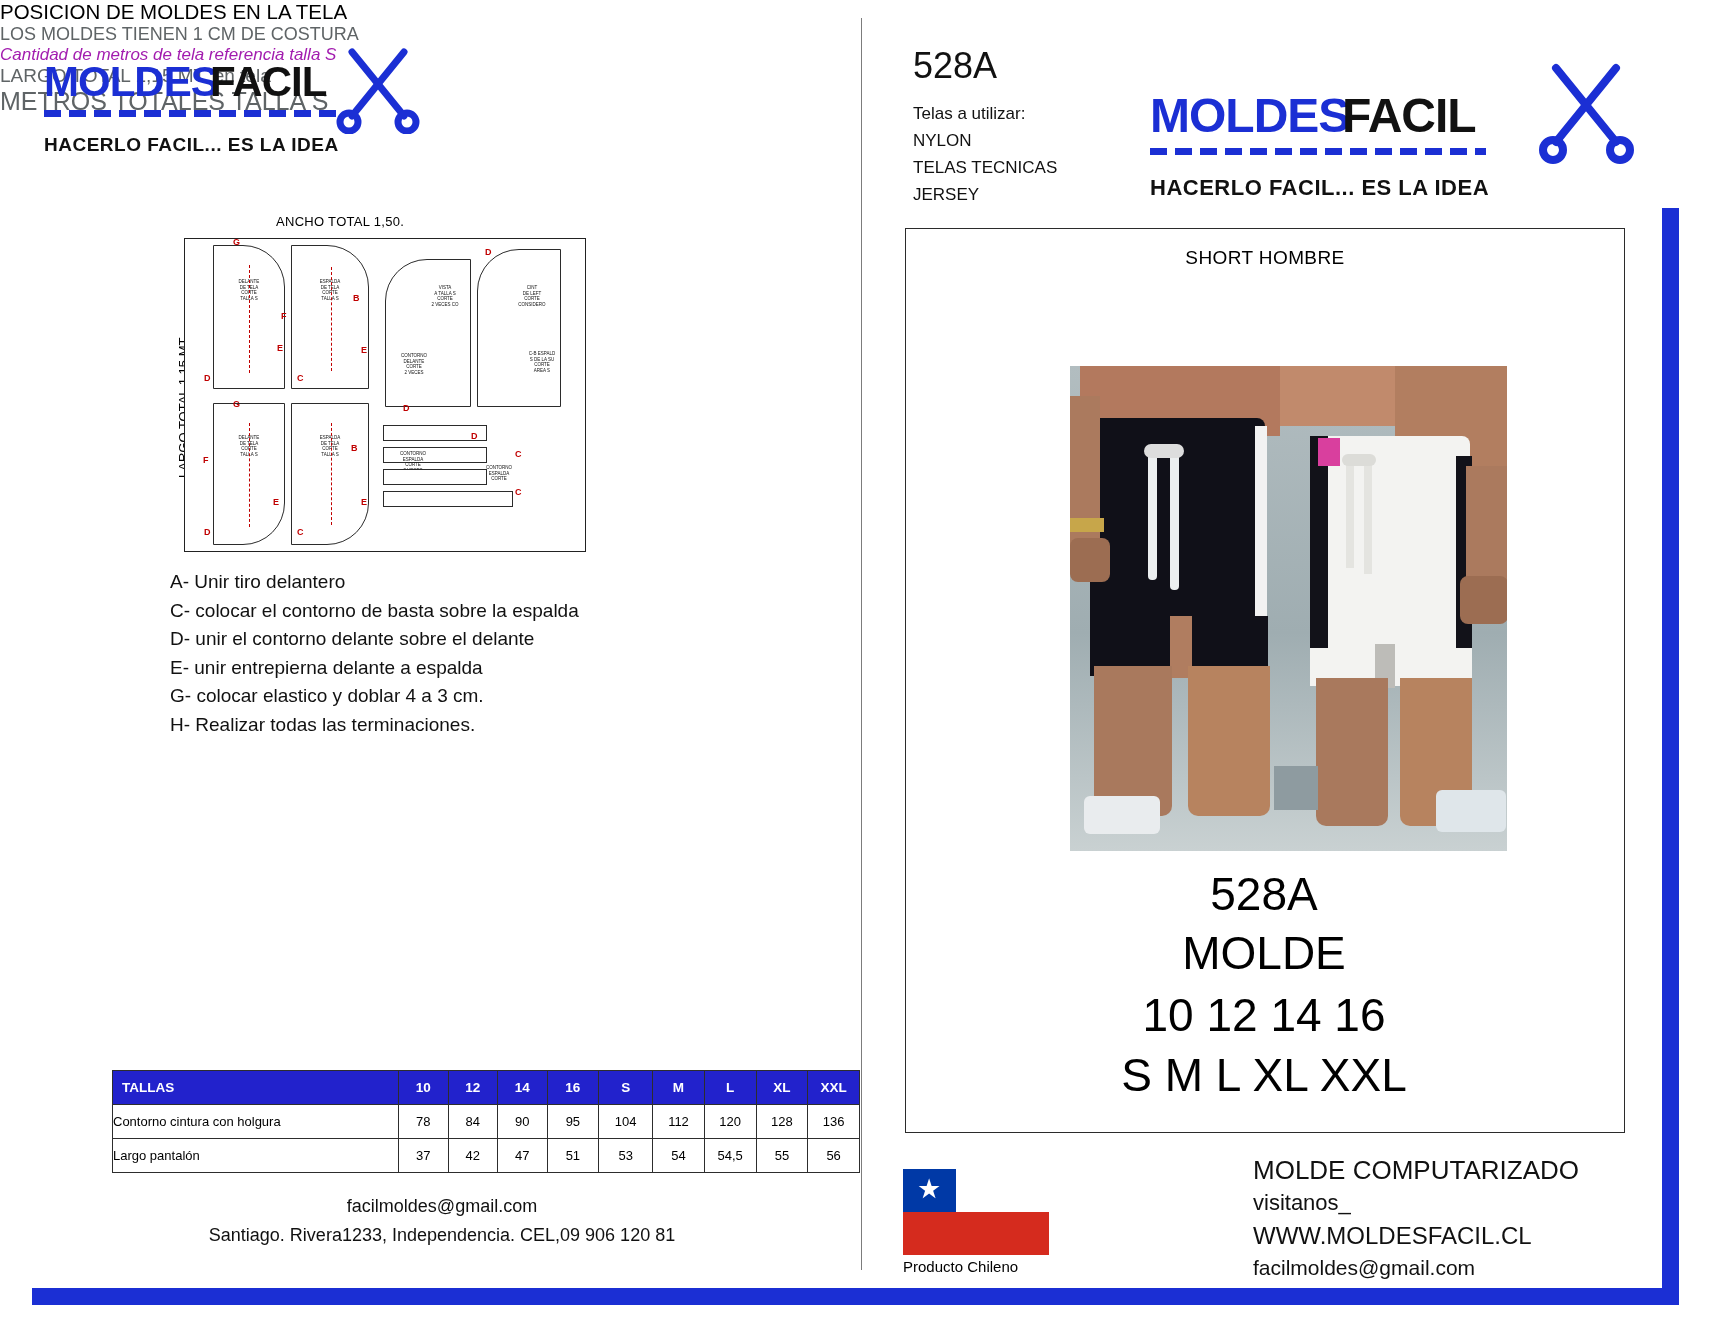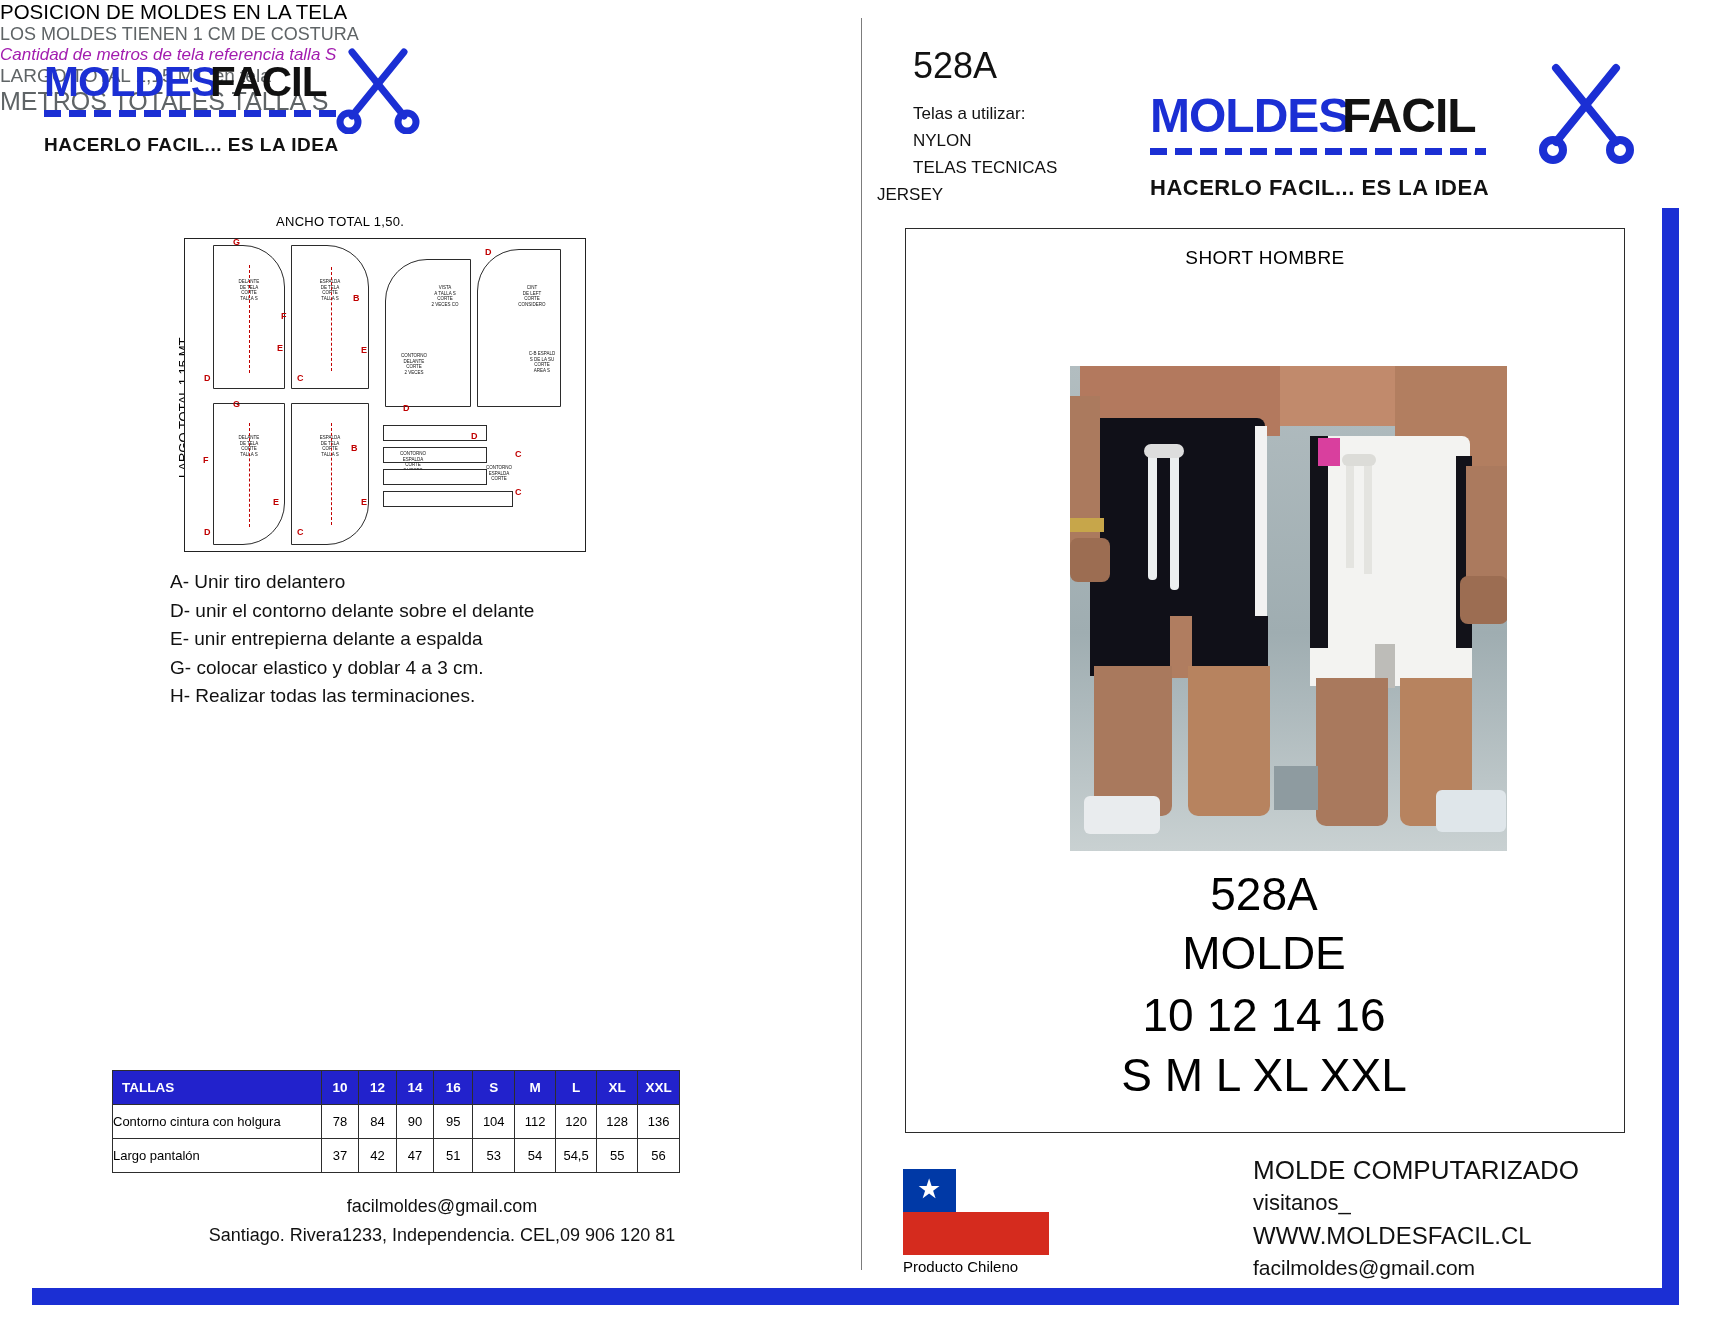--- a/index.html
+++ b/index.html
@@ -341,27 +341,28 @@
   <div class="piece" style="left:198px; top:252px; width:130px; height:16px;"></div>
   <span class="mark" style="left:330px; top:248px;">C</span>
   <span class="mark" style="left:286px; top:192px;">D</span>
   <span class="mark" style="left:330px; top:210px;">C</span>
 
   <div class="piece-lbl" style="left:352px; top:110px; width:46px;"></div>
 </div>
 
 <div id="instructions" style="left:170px; top:568px;">
   <div>A- Unir tiro delantero</div>
+  <div>C- colocar el contorno de basta sobre la espalda</div>
   <div>D- unir el contorno delante sobre el delante</div>
   <div>E- unir entrepierna delante a espalda</div>
   <div>G- colocar elastico y doblar 4 a 3 cm.</div>
   <div>H- Realizar todas las terminaciones.</div>
 </div>
 
-<table id="size-table" style="left:112px; top:1070px; width:568px;">
+<table id="size-table" style="left:112px; top:1070px; width:748px;">
   <thead>
     <tr>
       <th class="first" style="width:250px;">TALLAS</th>
       <th style="width:44px;">10</th>
       <th style="width:44px;">12</th>
       <th style="width:44px;">14</th>
       <th style="width:46px;">16</th>
       <th style="width:48px;">S</th>
       <th style="width:46px;">M</th>
       <th style="width:46px;">L</th>
@@ -401,21 +402,21 @@
 <div class="contact" style="left:92px; top:1225px; width:700px;">Santiago. Rivera1233, Independencia. CEL,09 906 120 81</div>
 
 <div id="center-divider"></div>
 <div id="bottom-bar"></div>
 <div id="right-bar"></div>
 
 <div class="right-info" style="left:913px; top:45px; font-size:36px;">528A</div>
 <div class="right-info" style="left:913px; top:104px; font-size:17px;">Telas a utilizar:</div>
 <div class="right-info" style="left:913px; top:131px; font-size:17px;">NYLON</div>
 <div class="right-info" style="left:913px; top:158px; font-size:17px;">TELAS TECNICAS</div>
-<div class="right-info" style="left:877px; top:185px; font-size:17px;">JERSEY</div>
+<div class="right-info" style="left:913px; top:185px; font-size:17px;">JERSEY</div>
 
 <div class="logo-wrap" style="left:1150px; top:88px; width:460px;">
   <div style="position:relative; height:56px;">
     <span class="logo-text logo-moldes" style="position:absolute; left:0; top:0; font-size:48px;">MOLDES</span>
     <span class="logo-text logo-facil" style="position:absolute; left:192px; top:0; font-size:48px;">FACIL</span>
   </div>
   <div class="logo-dashes" style="width:336px; margin-top:4px;"></div>
   <div class="logo-tag" style="font-size:22px; margin-top:20px; letter-spacing:.5px;">HACERLO FACIL... ES LA IDEA</div>
 </div>
 

